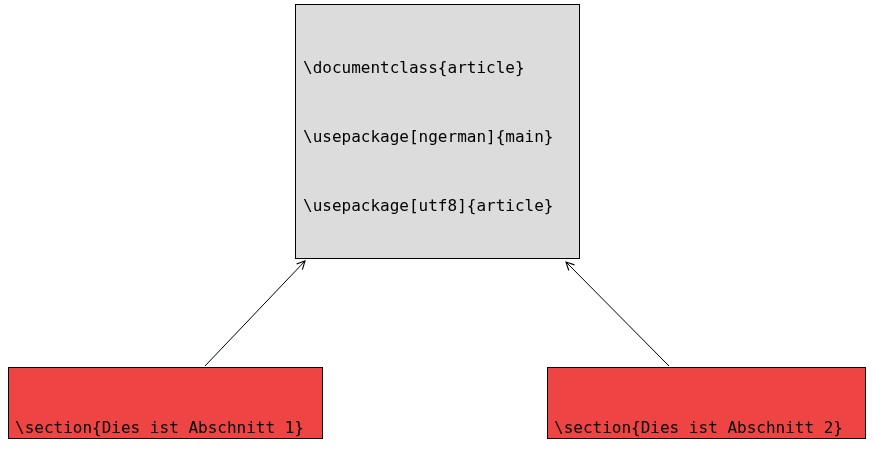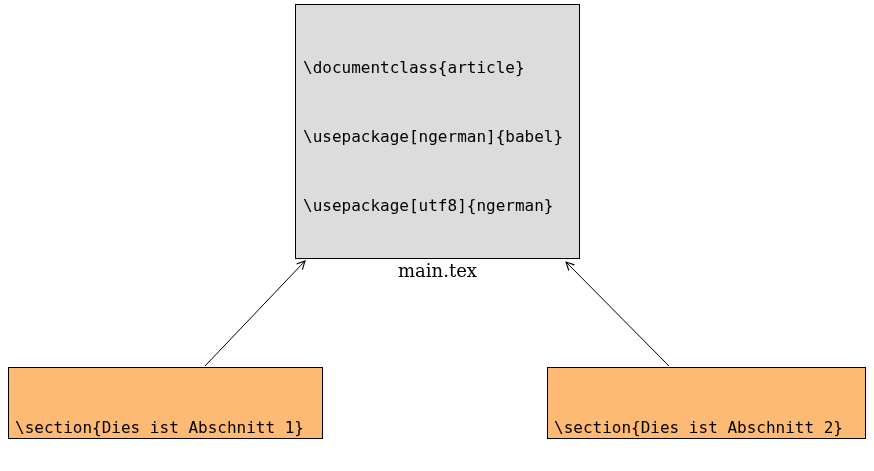--- a/index.html
+++ b/index.html
@@ -39,21 +39,21 @@
     top: 4px;
     width: 285px;
     height: 255px;
     background: #dcdcdc;
     padding: 5px 0 12px 7px;
   }
   .part-box {
     top: 367px;
     width: 315px;
     height: 72px;
-    background: #fdba74;
+    background: #ef4444;
     padding: 2px 7px 0 6px;
   }
   .part1-box { left: 8px; }
   .part2-box { left: 547px; width: 319px; }
   .caption {
     position: absolute;
     font-family: "DejaVu Serif", "Liberation Serif", serif;
     font-size: 18px;
     color: #000000;
     text-align: center;
@@ -73,32 +73,31 @@
       <marker id="arrowtip" markerWidth="12" markerHeight="12" refX="9" refY="5" orient="auto" markerUnits="userSpaceOnUse">
         <path d="M1,1 L9,5 L1,9" fill="none" stroke="#000000" stroke-width="1.1"></path>
       </marker>
     </defs>
     <line x1="205" y1="366" x2="305" y2="261" stroke="#000000" stroke-width="1" marker-end="url(#arrowtip)"></line>
     <line x1="669" y1="366" x2="566" y2="262" stroke="#000000" stroke-width="1" marker-end="url(#arrowtip)"></line>
   </svg>
 
   <div class="code-box main-box">
     <div class="code-line">\documentclass{article}</div>
-    <div class="code-line">\usepackage[ngerman]{babel}</div>
-    <div class="code-line">\usepackage[utf8]{ngerman}</div>
+    <div class="code-line">\usepackage[ngerman]{main}</div>
+    <div class="code-line">\usepackage[utf8]{article}</div>
     
     
     
     
     
     
     
     
   </div>
-  <div class="caption caption-main">main.tex</div>
 
   <div class="code-box part-box part1-box">
     <div class="code-line">\section{Dies ist Abschnitt 1}</div>
     
     
   </div>
 
   <div class="code-box part-box part2-box">
     <div class="code-line">\section{Dies ist Abschnitt 2}</div>
     

